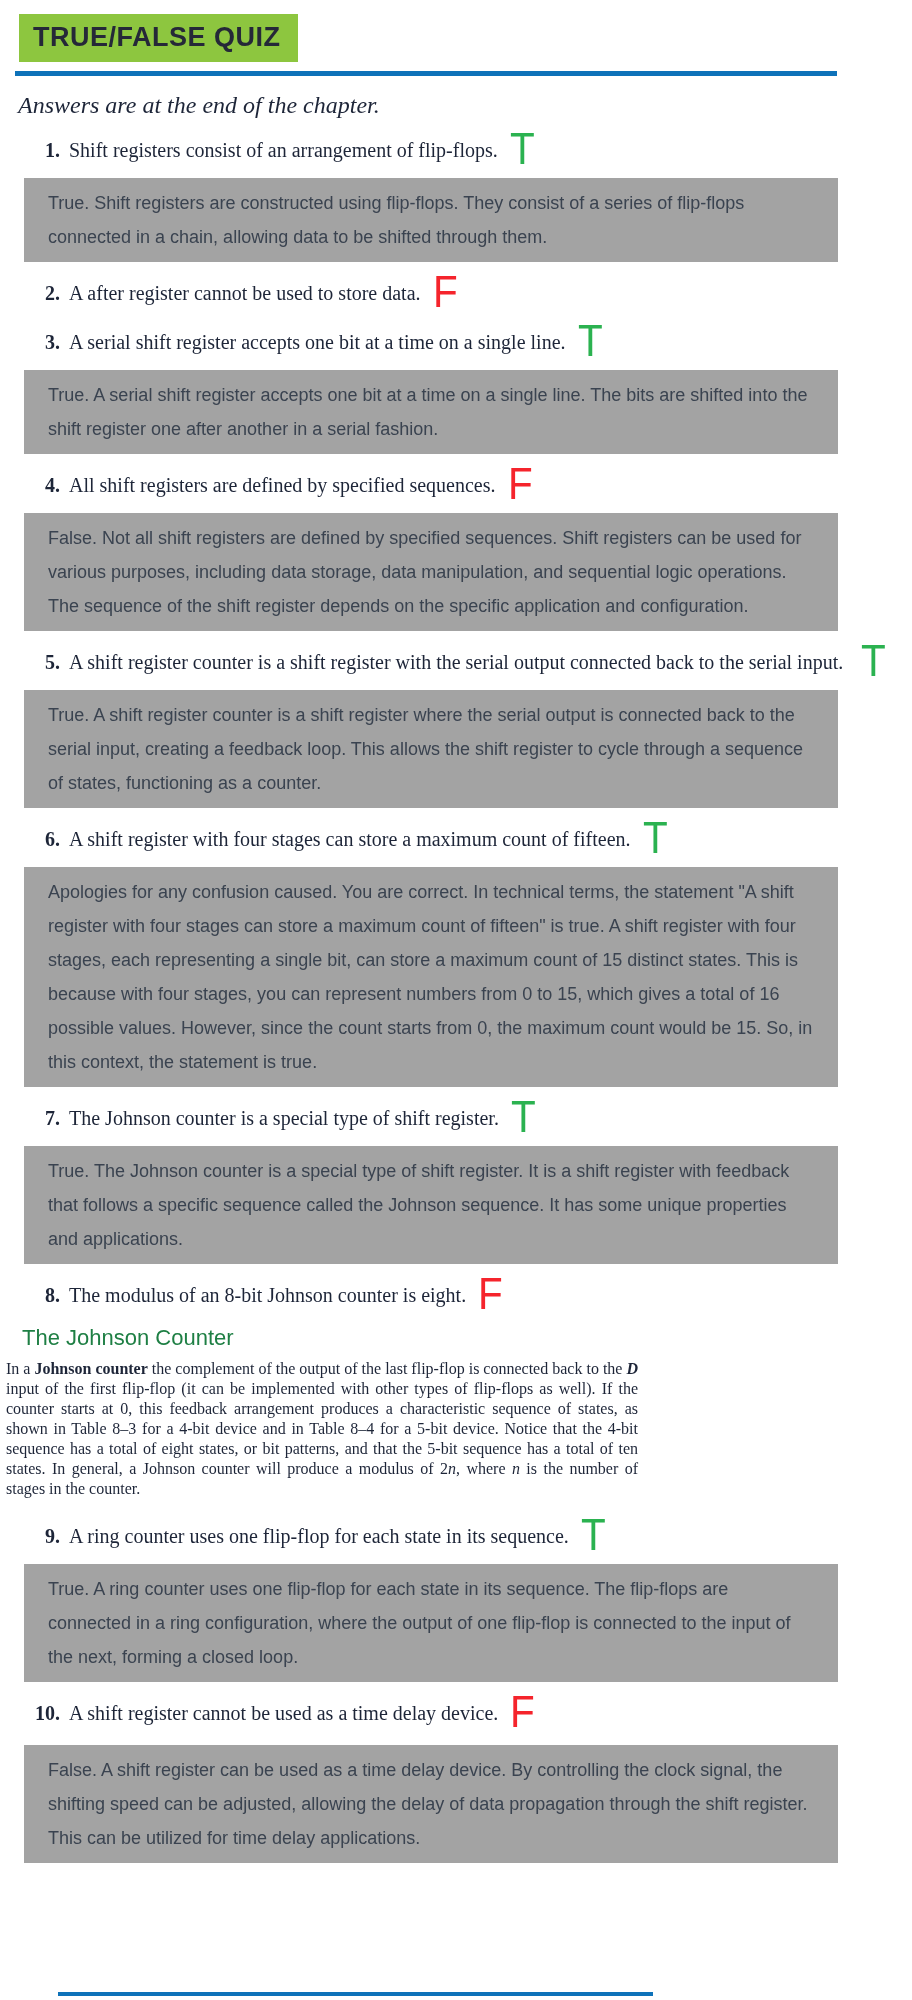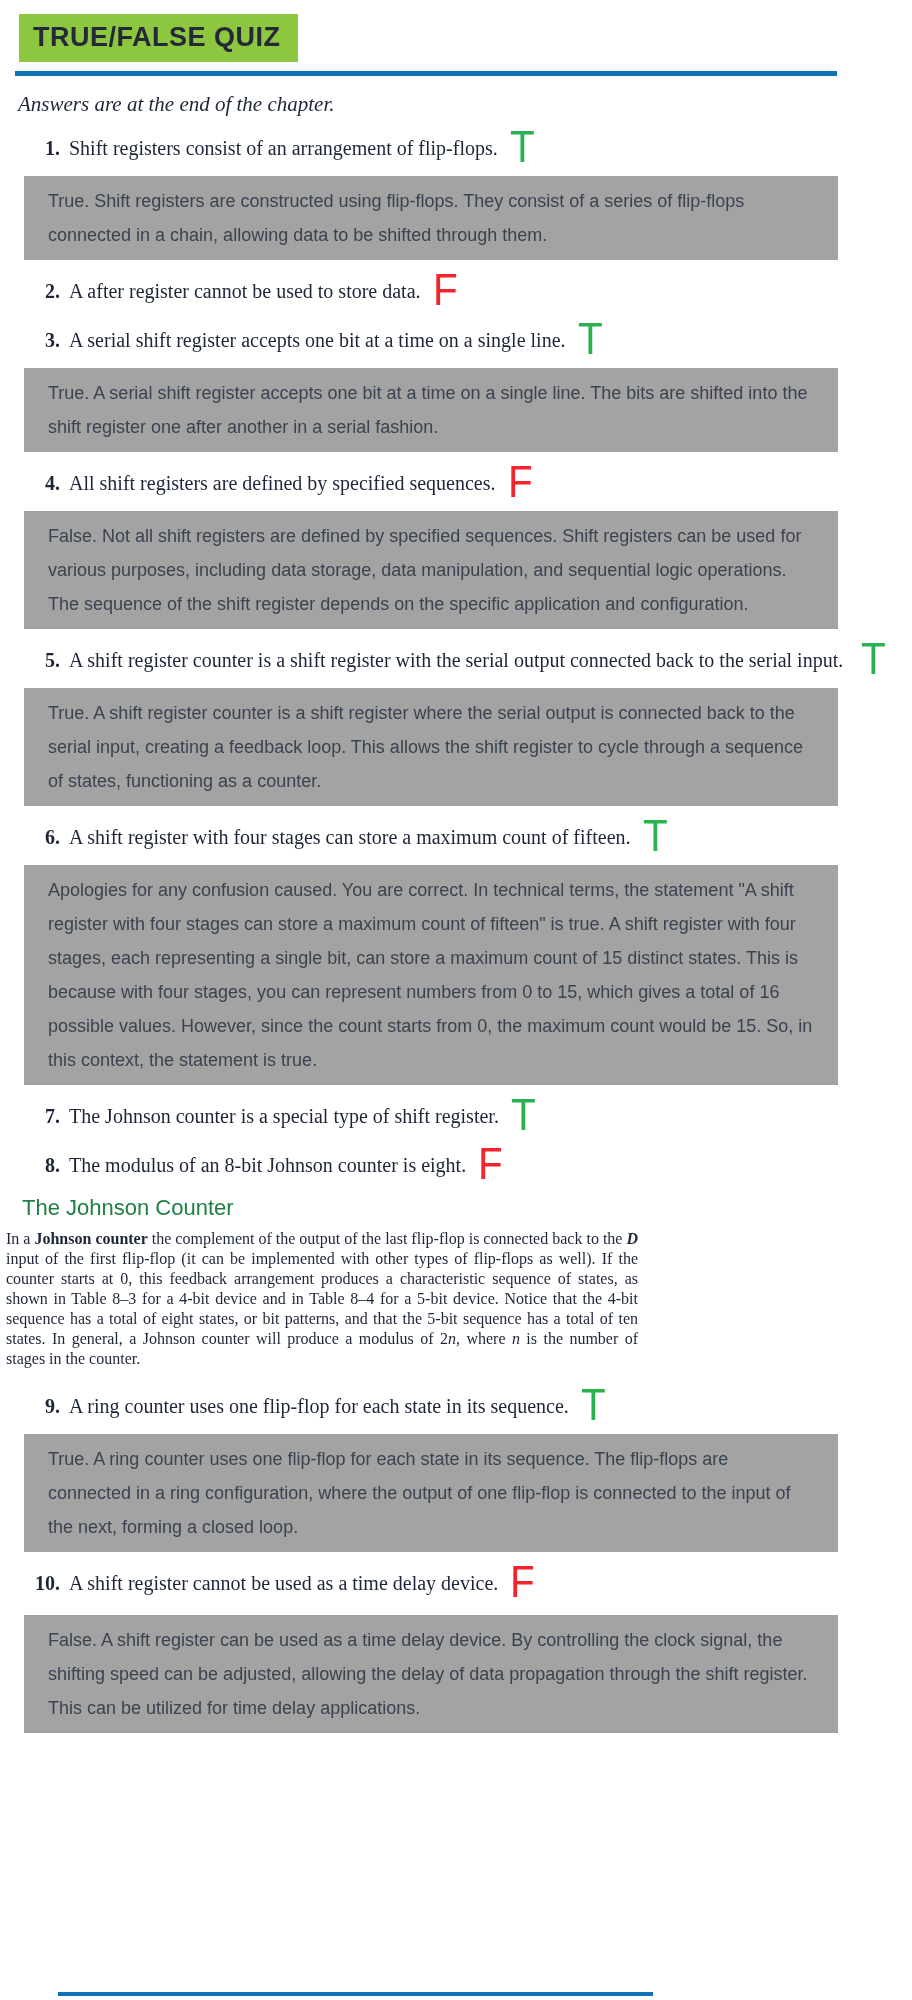--- a/index.html
+++ b/index.html
@@ -8,21 +8,21 @@
     box-sizing:border-box; padding-top:14px; overflow:hidden;
     font-family:"Liberation Serif", serif; color:#1d2538;
   }
   .header-badge {
     display:inline-block; margin-left:19px; background:#8DC63F; color:#252838;
     font-family:"Liberation Sans", sans-serif; font-weight:bold;
     font-size:27px; letter-spacing:0.5px; padding:8px 17px 9px 14px;
   }
   .top-rule { height:5px; background:#0E72B9; width:822px; margin:9px 0 0 15px; }
   .note {
-    margin:16px 0 0 18px; font-style:italic; font-size:21px; color:#1d2538;
+    margin:16px 0 0 18px; font-style:italic; font-size:24px; color:#1d2538;
   }
   .q-row {
     display:flex; align-items:flex-start;
     margin:16px 20px 0 26px; font-size:20px; line-height:30px;
   }
   .q-num { font-weight:bold; min-width:34px; text-align:right; margin-right:9px; flex:none; }
   .q-text { max-width:780px; }
   .mark {
     font-family:"Liberation Sans", sans-serif; font-size:44px; font-weight:400;
     line-height:38px; margin-left:12px; margin-top:-5px; flex:none;
@@ -118,20 +118,23 @@
   <div class="a-box">
     <p>Apologies for any confusion caused. You are correct. In technical terms, the statement "A shift register with four stages can store a maximum count of fifteen" is true. A shift register with four stages, each representing a single bit, can store a maximum count of 15 distinct states. This is because with four stages, you can represent numbers from 0 to 15, which gives a total of 16 possible values. However, since the count starts from 0, the maximum count would be 15. So, in this context, the statement is true.</p>
   </div>
 
   
   <div class="q-row">
     <span class="q-num">7.</span>
     <span class="q-text">The Johnson counter is a special type of shift register.</span>
     <span class="mark t">T</span>
   </div>
+  <div class="a-box">
+    <p>True. The Johnson counter is a special type of shift register. It is a shift register with feedback that follows a specific sequence called the Johnson sequence. It has some unique properties and applications.</p>
+  </div>
 
   
   <div class="q-row">
     <span class="q-num">8.</span>
     <span class="q-text">The modulus of an 8-bit Johnson counter is eight.</span>
     <span class="mark f">F</span>
   </div>
   <div class="jh-heading">The Johnson Counter</div>
   <div class="jh-para"><span class="s-plain">In a </span><span class="s-bold">Johnson counter</span><span class="s-plain"> the complement of the output of the last flip-flop is connected back to the </span><span class="s-bold-italic">D</span><span class="s-plain"> input of the first flip-flop (it can be implemented with other types of flip-flops as well). If the counter starts at 0, this feedback arrangement produces a characteristic sequence of states, as shown in Table 8–3 for a 4-bit device and in Table 8–4 for a 5-bit device. Notice that the 4-bit sequence has a total of eight states, or bit patterns, and that the 5-bit sequence has a total of ten states. In general, a Johnson counter will produce a modulus of 2</span><span class="s-italic">n</span><span class="s-plain">, where </span><span class="s-italic">n</span><span class="s-plain"> is the number of stages in the counter.</span></div>
 

